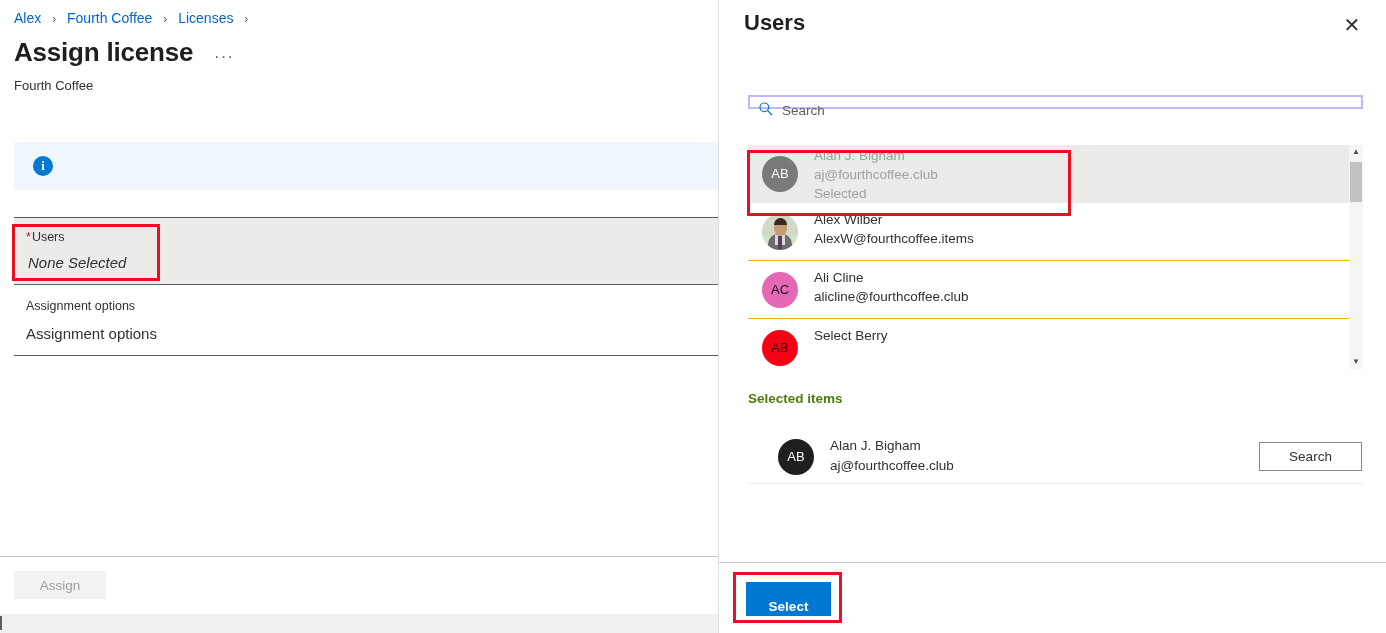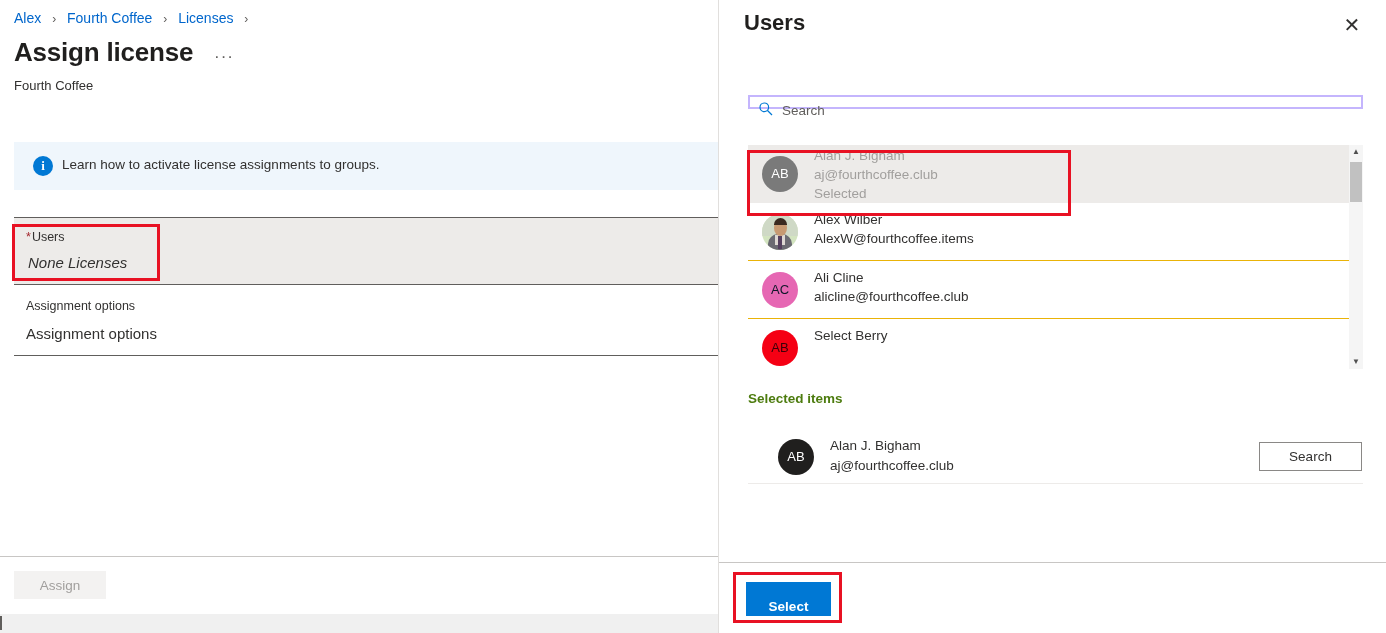--- a/index.html
+++ b/index.html
@@ -449,30 +449,29 @@
       <span class="bc-link">Licenses</span>
       <span class="bc-sep">›</span>
     </div>
 
     <div class="page-title">Assign license</div>
     <div class="ellipsis-btn">···</div>
     <div class="page-subtitle">Fourth Coffee</div>
 
     <div class="info-banner">
       <div class="info-icon">i</div>
-      <div class="info-text">Learn how to activate license assignments to groups.</div>
     </div>
 
     <div class="form-sep sep-a"></div>
 
     <div class="users-row">
       <div class="users-label">
         <span class="req-star">*</span><span>Users</span>
       </div>
-      <div class="users-value">None Licenses</div>
+      <div class="users-value">None Selected</div>
     </div>
 
     <div class="form-sep sep-b"></div>
 
     <div class="assign-opts-label">Assignment options</div>
     <div class="assign-opts-value">Assignment options</div>
 
     <div class="form-sep sep-c"></div>
 
     <div class="bottom-sep"></div>

